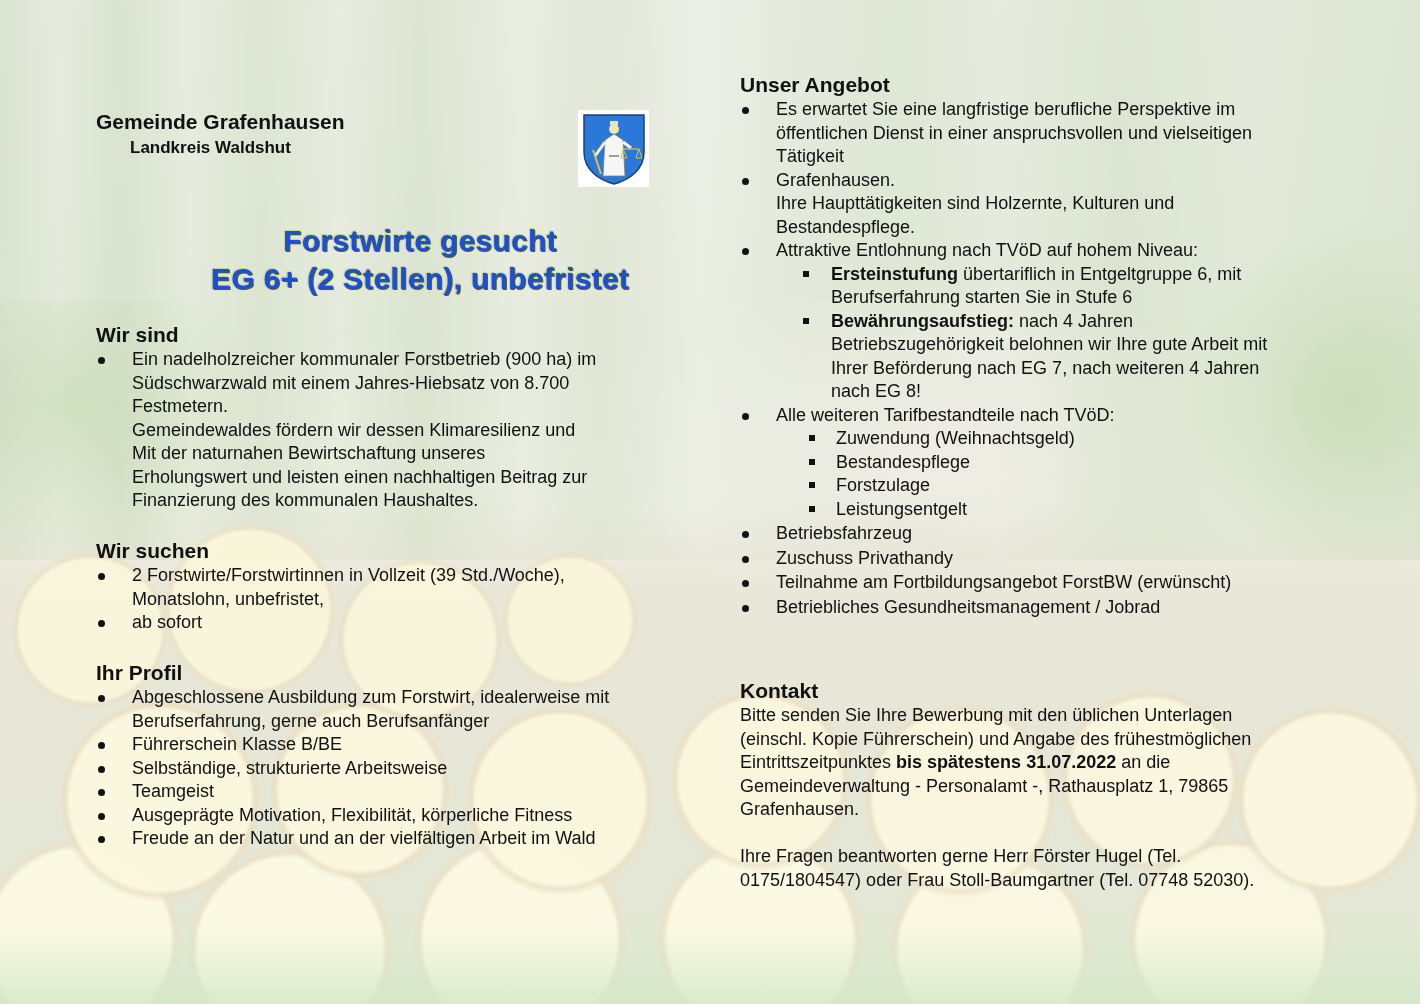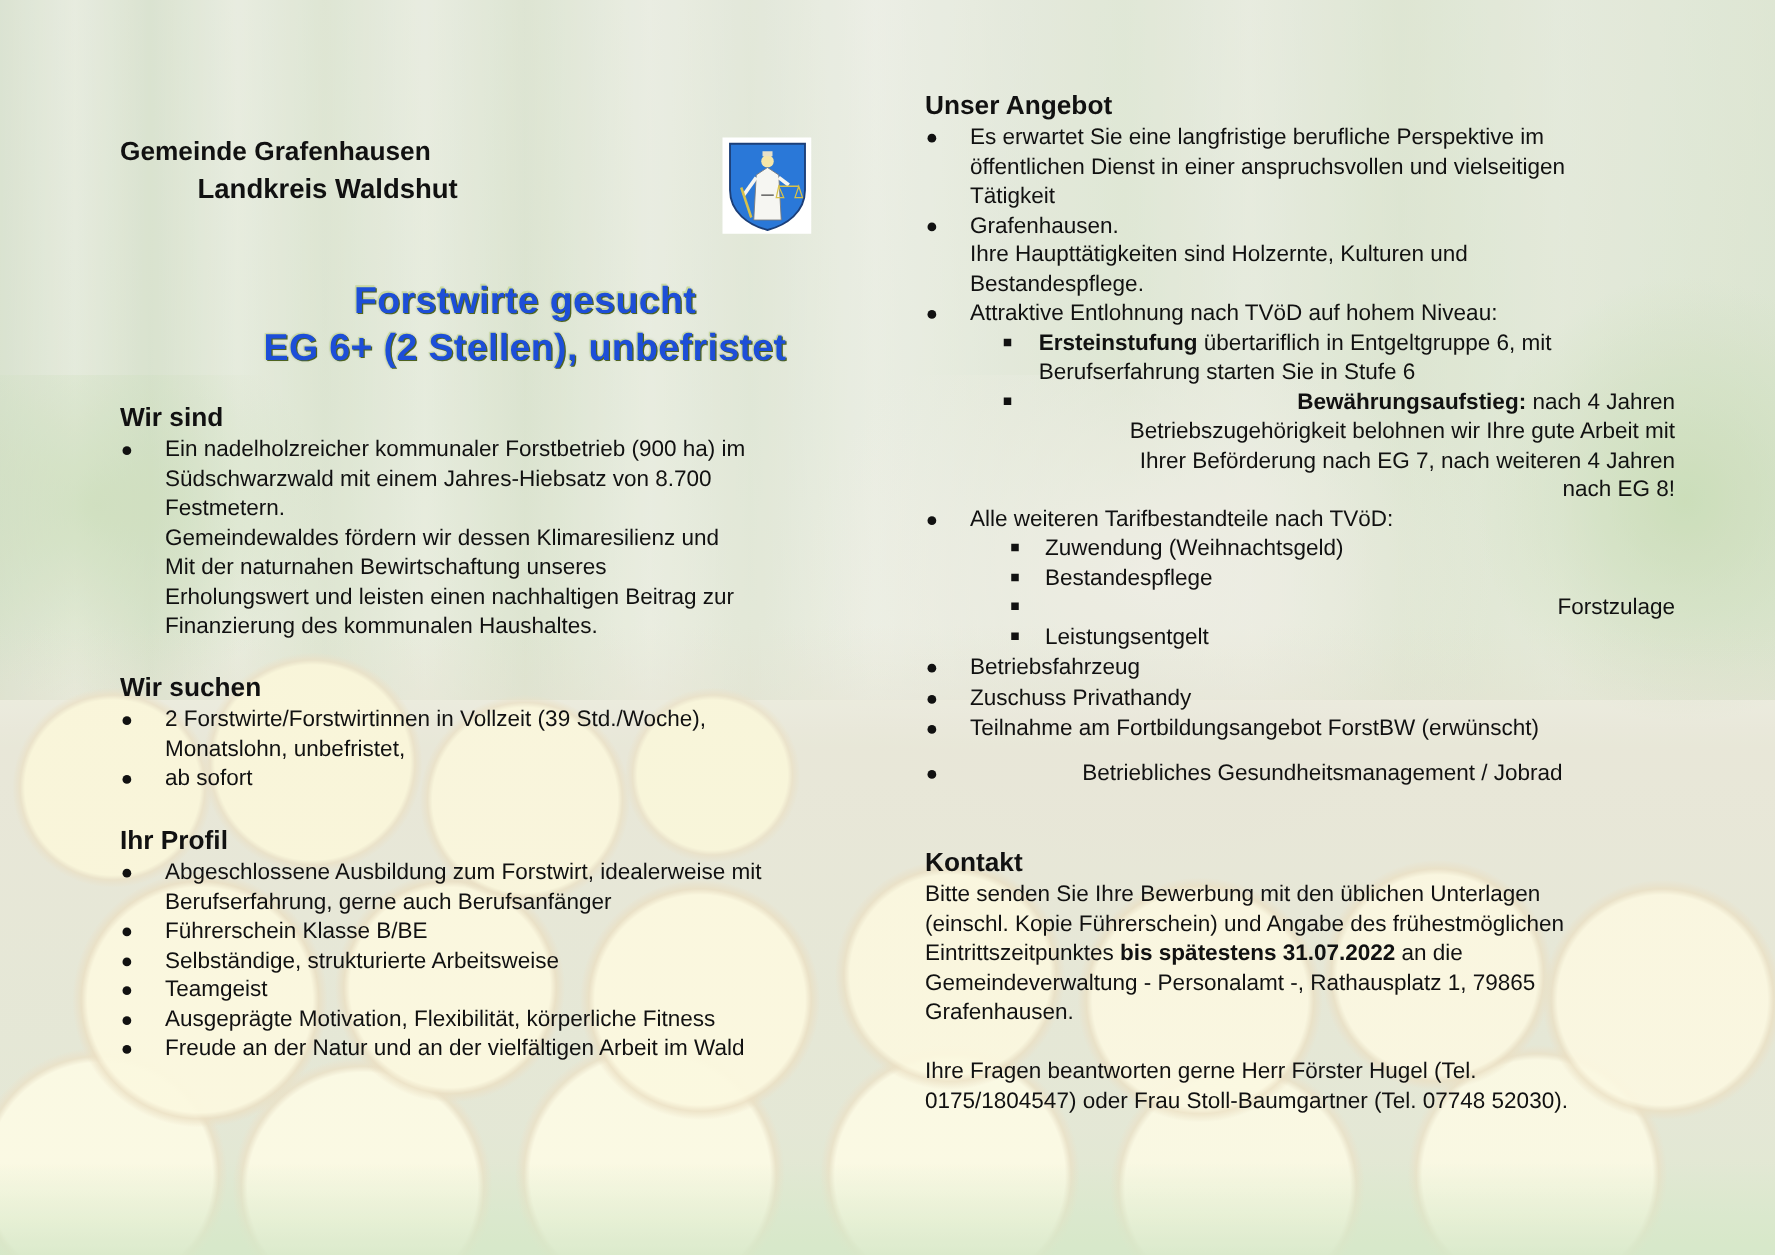--- a/index.html
+++ b/index.html
@@ -53,21 +53,21 @@
   .bg-grass-bottom {
     position:absolute; left:0; top:930px; width:1420px; height:74px;
     background:linear-gradient(180deg, rgba(214,230,200,0), rgba(206,228,192,.85));
   }
   .bg-veil { position:absolute; inset:0; background:rgba(248,248,240,.18); }
 
   .content { position:absolute; inset:0; }
   .abs { position:absolute; }
 
   .org-name { left:96px; top:110px; font-size:21px; font-weight:bold; }
-  .org-sub  { left:130px; top:138px; font-size:22px; font-weight:bold;margin-left:28px; }
+  .org-sub  { left:130px; top:138px; font-size:17px; font-weight:bold; }
 
   .crest {
     left:578px; top:110px; width:71px; height:77px; background:#fff;
     display:flex; align-items:center; justify-content:center;
   }
 
   .title {
     left:150px; top:222px; width:540px; text-align:center;
     font-size:30px; font-weight:bold; line-height:38px; letter-spacing:.3px;
     color:#1d4ed8;
@@ -216,42 +216,42 @@
       </li>
       <li>
         <span class="dot"></span>
         <div>Attraktive Entlohnung nach TVöD auf hohem Niveau:</div>
         <ul class="s" style="margin-left:-36px;">
           <li style="padding-left:91px;">
             <span class="sq" style="left:63px;"></span>
             <div><b>Ersteinstufung</b><span> übertariflich in Entgeltgruppe 6, mit</span></div>
             <div>Berufserfahrung starten Sie in Stufe 6</div>
           </li>
-          <li style="padding-left:91px;text-align:right;">
+          <li style="padding-left:91px;">
             <span class="sq" style="left:63px;"></span>
             <div><b>Bewährungsaufstieg:</b><span> nach 4 Jahren</span></div>
             <div>Betriebszugehörigkeit belohnen wir Ihre gute Arbeit mit</div>
             <div>Ihrer Beförderung nach EG 7, nach weiteren 4 Jahren</div>
             <div>nach EG 8!</div>
           </li>
         </ul>
       </li>
       <li>
         <span class="dot"></span>
         <div>Alle weiteren Tarifbestandteile nach TVöD:</div>
         <ul class="s" style="margin-left:-36px;">
           <li style="padding-left:96px;">
             <span class="sq" style="left:69px;"></span>
             <span>Zuwendung (Weihnachtsgeld)</span>
           </li>
           <li style="padding-left:96px;">
             <span class="sq" style="left:69px;"></span>
             <span>Bestandespflege</span>
           </li>
-          <li style="padding-left:96px;text-align:right;">
+          <li style="padding-left:96px;">
             <span class="sq" style="left:69px;"></span>
             <span>Forstzulage</span>
           </li>
           <li style="padding-left:96px;">
             <span class="sq" style="left:69px;"></span>
             <span>Leistungsentgelt</span>
           </li>
         </ul>
       </li>
       <li style="margin-top:1px;">
@@ -259,21 +259,21 @@
         <span>Betriebsfahrzeug</span>
       </li>
       <li style="margin-top:1px;">
         <span class="dot"></span>
         <span>Zuschuss Privathandy</span>
       </li>
       <li style="margin-top:1px;">
         <span class="dot"></span>
         <span>Teilnahme am Fortbildungsangebot ForstBW (erwünscht)</span>
       </li>
-      <li style="margin-top:12px;text-align:center;">
+      <li style="margin-top:1px;">
         <span class="dot"></span>
         <span>Betriebliches Gesundheitsmanagement / Jobrad</span>
       </li>
     </ul>
   </div>
 
   <div class="abs col-right sec-kontakt">
     <h2 class="h2">Kontakt</h2>
     <div class="text">
       <div>Bitte senden Sie Ihre Bewerbung mit den üblichen Unterlagen</div>

